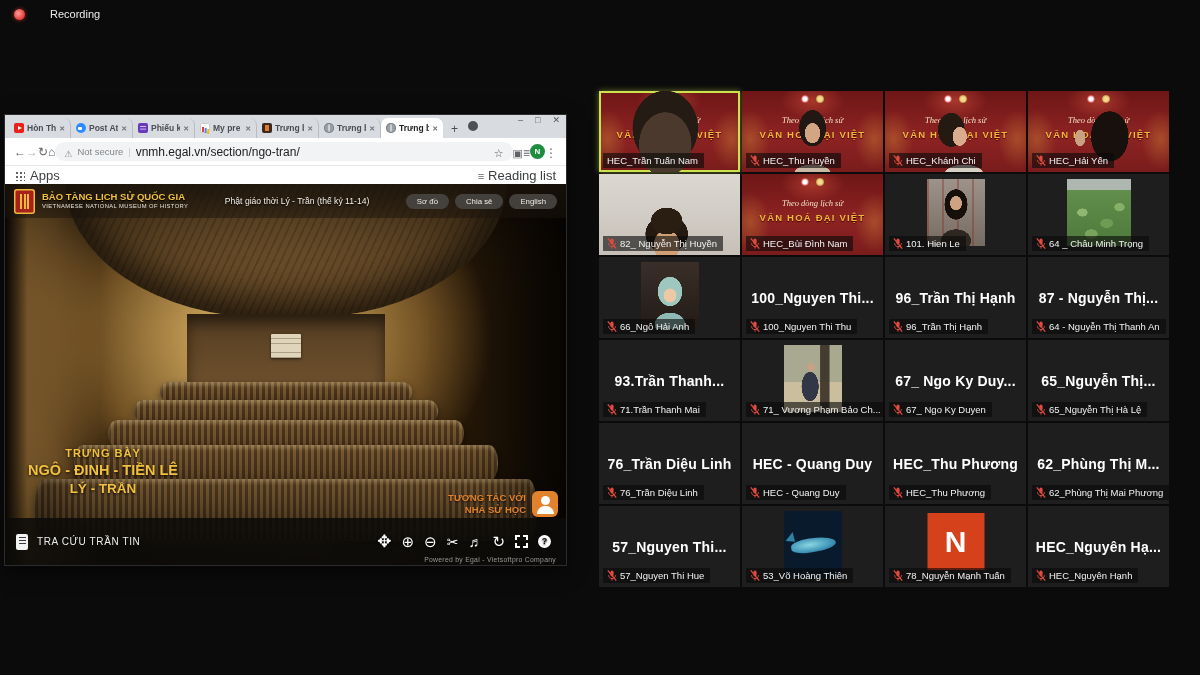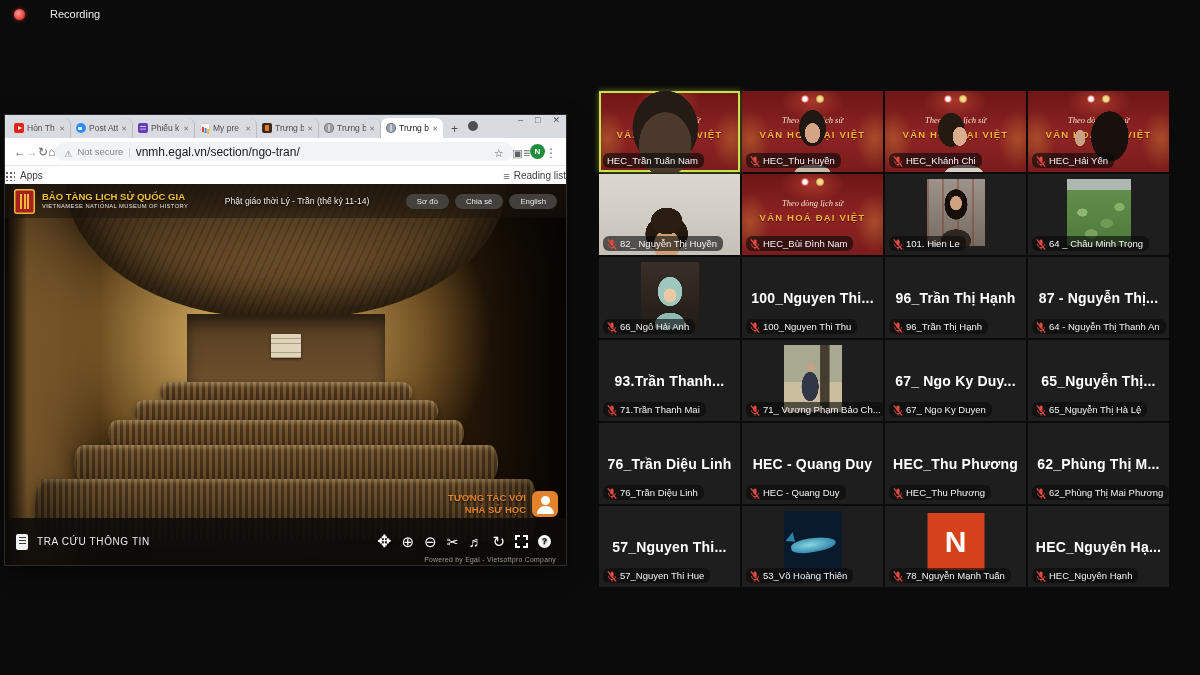--- a/index.html
+++ b/index.html
@@ -10,21 +10,21 @@
   .recording{position:absolute;left:14px;top:8px;display:flex;align-items:center;gap:9px;}
   .rec-dot{width:11px;height:11px;border-radius:50%;
            background:radial-gradient(circle at 40% 40%,#ff9d94,#e53935 70%);box-shadow:0 0 4px rgba(229,57,53,.7);}
   .rec-label{color:#ececec;font-size:11px;padding-left:16px;}
 
   
   .browser{position:absolute;left:5px;top:115px;width:561px;height:450px;background:#fff;
            box-shadow:0 0 0 1px #2c2c2c,0 6px 18px rgba(0,0,0,.6);}
   .tabstrip{height:23px;background:#d8dbe0;display:flex;align-items:flex-end;padding-left:4px;position:relative;}
   .tab{height:20px;box-sizing:border-box;display:flex;align-items:center;gap:3px;padding:0 5px;width:62px;
-       font-size:8.5px;color:#4a4d51;border-radius:7px 7px 0 0;position:relative;flex:none;border-right:1px solid #b9bcc1;}
+       font-size:8.5px;color:#4a4d51;border-radius:7px 7px 0 0;position:relative;flex:none;border-right:1px solid #b9bcc1;font-weight:bold;}
   .tab.active{background:#fff;color:#202124;border-right:none;}
   .tab-title{white-space:nowrap;overflow:hidden;max-width:34px;}
   .tab-close{margin-left:auto;font-size:7px;color:#73767a;line-height:1;}
   .tab-close::before{content:"✕";}
   .favicon{width:10px;height:10px;border-radius:2px;flex:none;position:relative;}
   .fav-youtube{background:#e62117;}
   .fav-youtube::before{content:"";position:absolute;left:3.5px;top:2.5px;border-left:4px solid #fff;border-top:2.5px solid transparent;border-bottom:2.5px solid transparent;}
   .fav-zoom{background:#2d8cff;border-radius:50%;}
   .fav-zoom::before{content:"";position:absolute;left:2px;top:3.5px;width:4px;height:3px;background:#fff;border-radius:1px;}
   .fav-forms{background:#673ab7;}
@@ -56,21 +56,21 @@
   .omni-sep{color:#c4c7cb;font-size:9px;}
   .url{color:#202124;font-size:12px;white-space:nowrap;overflow:hidden;}
   .i-star{margin-left:auto;}
   .i-star::before{content:"☆";font-size:11px;color:#5f6368;}
   .i-ext::before{content:"▣";font-size:11px;color:#5f6368;}
   .i-rlist::before{content:"≡";font-size:12px;color:#5f6368;}
   .profile-badge{width:15px;height:15px;border-radius:50%;background:#1e8e3e;color:#fff;font-size:8px;font-weight:bold;
                  display:flex;align-items:center;justify-content:center;}
   .i-menu::before{content:"⋮";font-size:12px;color:#5f6368;}
 
-  .bookmarksbar{height:19px;background:#fff;display:flex;align-items:center;padding:0 0;font-size:10px;color:#3c4043;border-bottom:1px solid #eceef0;}
+  .bookmarksbar{height:19px;background:#fff;display:flex;align-items:center;padding:0 10px;font-size:13px;color:#3c4043;border-bottom:1px solid #eceef0;}
   .apps-grid{width:10px;height:10px;margin-right:5px;
              background:radial-gradient(circle,#5f6368 1px,transparent 1.3px);background-size:4px 4px;background-position:0 0;}
   .bm-spacer{flex:1;}
   .rlist-ico{margin-right:4px;}
   .rlist-ico::before{content:"≡";color:#5f6368;font-size:11px;}
 
   
   .viewer{position:absolute;left:0;top:69px;width:561px;height:381px;overflow:hidden;
     background:
       radial-gradient(300px 250px at 45% 40%, rgba(250,208,118,.92), rgba(186,136,62,.5) 55%, rgba(42,28,13,0) 78%),
@@ -148,22 +148,22 @@
   .help-icon{width:13px;height:13px;border-radius:50%;background:#fff;color:#111;font-size:9px;font-weight:bold;}
   .help-icon::before{content:"?";}
   .powered{position:absolute;right:10px;bottom:2px;font-size:6.8px;color:#9a9a9a;letter-spacing:.3px;}
 
   
   #grid{position:absolute;left:599px;top:91px;display:grid;grid-template-columns:repeat(4,141px);grid-auto-rows:81px;gap:2px;}
   .tile{position:relative;background:#1e1e1e;overflow:hidden;}
   .tile.active{outline:2.5px solid #cbe24d;outline-offset:-2.5px;box-shadow:0 0 6px rgba(203,226,77,.5);}
   .center-name{position:absolute;inset:0 4px 0 4px;display:flex;align-items:center;justify-content:center;
                color:#fff;font-weight:bold;font-size:14px;white-space:nowrap;overflow:hidden;letter-spacing:.2px;}
-  .chip{position:absolute;left:4px;bottom:4px;display:flex;align-items:flex-end;gap:3px;background:rgba(10,10,10,.62);
-        padding:1.5px 6px 1.5px 4px;border-radius:6px;color:#f2f2f2;font-size:9.5px;line-height:12px;
+  .chip{position:absolute;left:4px;bottom:4px;display:flex;align-items:center;gap:3px;background:rgba(10,10,10,.62);
+        padding:1.5px 6px 1.5px 4px;border-radius:0;color:#f2f2f2;font-size:9.5px;line-height:12px;
         max-width:128px;white-space:nowrap;overflow:hidden;z-index:3;}
   .mic-off{display:flex;flex:none;}
 
   .v-banner{background:
      radial-gradient(46px 26px at 50% 12%, rgba(210,80,60,.55), transparent 70%),
      radial-gradient(26px 40px at 6% 60%, rgba(228,170,60,.3), transparent 75%),
      radial-gradient(26px 40px at 94% 60%, rgba(228,170,60,.3), transparent 75%),
      linear-gradient(180deg,#6e1616,#8e2323 55%,#7a1c1c);}
   .b-logos{position:absolute;top:4px;left:0;right:0;height:9px;display:flex;justify-content:center;gap:7px;}
   .b-logos::before,.b-logos::after{content:"";width:8px;height:8px;border-radius:50%;}
@@ -328,33 +328,38 @@
           <span class="m-name-en">VIETNAMESE NATIONAL MUSEUM OF HISTORY</span>
         </div>
         <span class="m-section">Phật giáo thời Lý - Trần (thế kỷ 11-14)</span>
         <div class="hbtns">
             <span class="hbtn">Sơ đồ</span>
             <span class="hbtn">Chia sẻ</span>
             <span class="hbtn">English</span>
           </div>
       </div>
 
+      <div class="exhibit-label">
+        <div class="ex1">TRƯNG BÀY</div>
+        <div class="ex2">NGÔ - ĐINH - TIỀN LÊ</div>
+        <div class="ex3">LÝ - TRẦN</div>
+      </div>
 
       <div class="interact">
         <div class="interact-text">
           <div>TƯƠNG TÁC VỚI</div>
           <div>NHÀ SỬ HỌC</div>
         </div>
         <span class="interact-ico"></span>
       </div>
 
       <div class="viewer-footer">
         <div class="lookup">
           <span class="doc-icon"></span>
-          <span>TRA CỨU THÔNG TIN</span>
+          <span>TRA CỨU TRẦN TIN</span>
         </div>
         <div class="viewer-icons">
             <span class="vi pan-icon"></span>
             <span class="vi zoom-in-icon"></span>
             <span class="vi zoom-out-icon"></span>
             <span class="vi snip-icon"></span>
             <span class="vi music-icon"></span>
             <span class="vi rotate-icon"></span>
             <span class="vi fullscreen-icon"></span>
             <span class="vi help-icon"></span>

